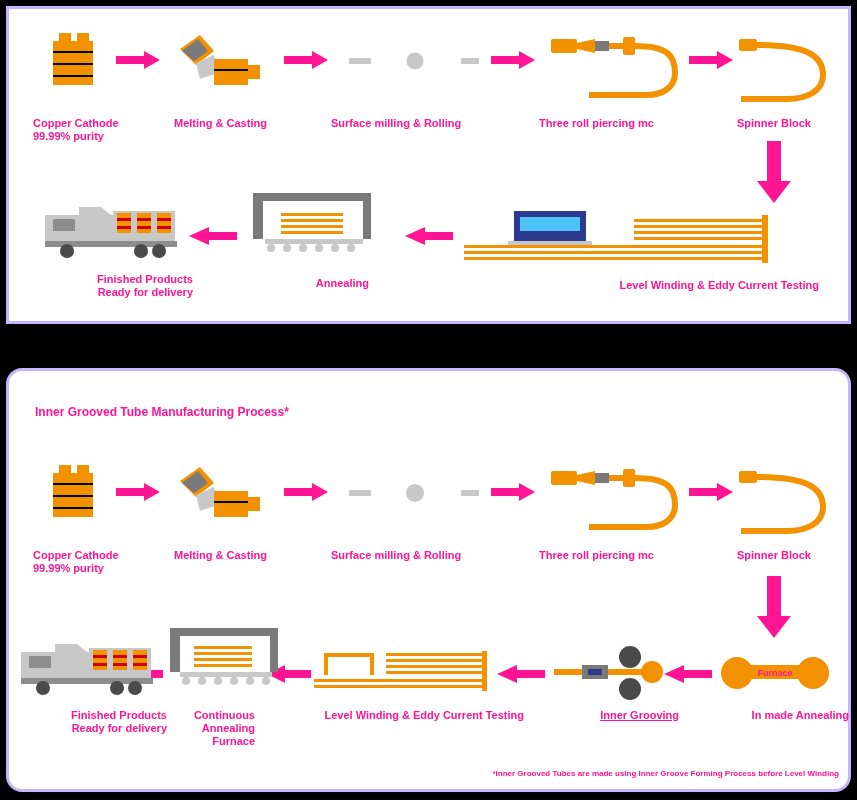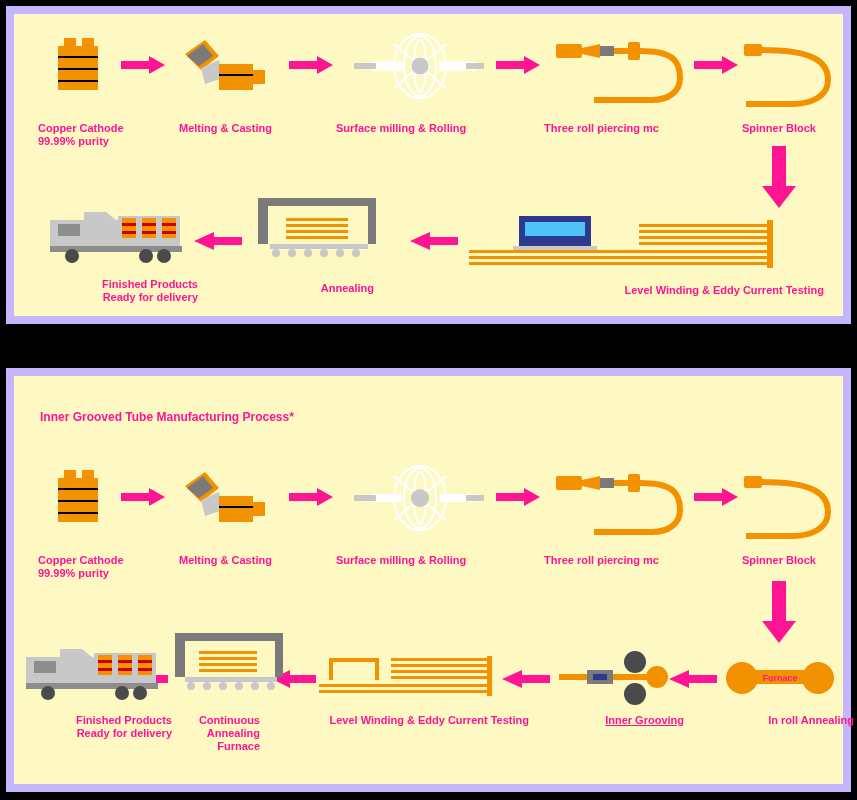--- a/index.html
+++ b/index.html
@@ -1,19 +1,19 @@
 <!DOCTYPE html>
 <html><head>
 <meta charset="utf-8">
 <style>
   html,body{margin:0;padding:0;background:#000;}
   body{width:857px;height:800px;font-family:"Liberation Sans",sans-serif;overflow:hidden;}
-  .panel{position:absolute;left:6px;right:6px;border:8px solid #c4b5fd;box-sizing:border-box;background:#fef9c3;}
+  .panel{position:absolute;left:6px;right:6px;border:3px solid #c4b5fd;box-sizing:border-box;background:#ffffff;}
   #panel-top{top:6px;height:318px;}
-  #panel-bottom{top:368px;height:424px;}
+  #panel-bottom{top:368px;height:424px;border-radius:16px;}
   .caption{position:absolute;color:#ff1493;font-weight:bold;font-size:11px;line-height:13px;text-align:right;}
   .caption.left{text-align:left;}
   .node{position:absolute;}
   .arrow{position:absolute;}
   .title{position:absolute;color:#ff1493;font-weight:bold;font-size:12px;}
   .footnote{position:absolute;color:#ff1493;font-weight:bold;font-size:8px;text-align:right;}
   svg{display:block;overflow:visible;}
 </style>
 </head>
 <body>
@@ -385,22 +385,23 @@
           <rect x="92" y="29" width="14" height="3"></rect>
           <rect x="112" y="29" width="14" height="3"></rect>
       </g>
       <rect x="0" y="44" width="132" height="6" fill="#8d8d8d"></rect>
       <circle cx="22" cy="54" r="7" fill="#4a4a4a"></circle>
         <circle cx="96" cy="54" r="7" fill="#4a4a4a"></circle>
         <circle cx="114" cy="54" r="7" fill="#4a4a4a"></circle>
     </svg>
   </div>
 
-  <div class="caption" style="left:700px;top:338px;width:140px;"><span>In roll Annealing</span></div>
+  <div class="caption" style="left:700px;top:338px;width:140px;"><span>In made Annealing</span></div>
   <div class="caption" style="left:540px;top:338px;width:130px;text-decoration:underline;"><span>Inner Grooving</span></div>
   <div class="caption" style="left:285px;top:338px;width:230px;"><span>Level Winding &amp; Eddy Current Testing</span></div>
   <div class="caption" style="left:156px;top:338px;width:90px;"><span style="white-space:pre-line">Continuous
 Annealing
 Furnace</span></div>
   <div class="caption" style="left:8px;top:338px;width:150px;"><span style="white-space:pre-line">Finished Products
 Ready for delivery</span></div>
 
+  <div class="footnote" style="left:360px;top:398px;width:470px;">*Inner Grooved Tubes are made using Inner Groove Forming Process before Level Winding</div>
 </div>
 
 </body></html>

